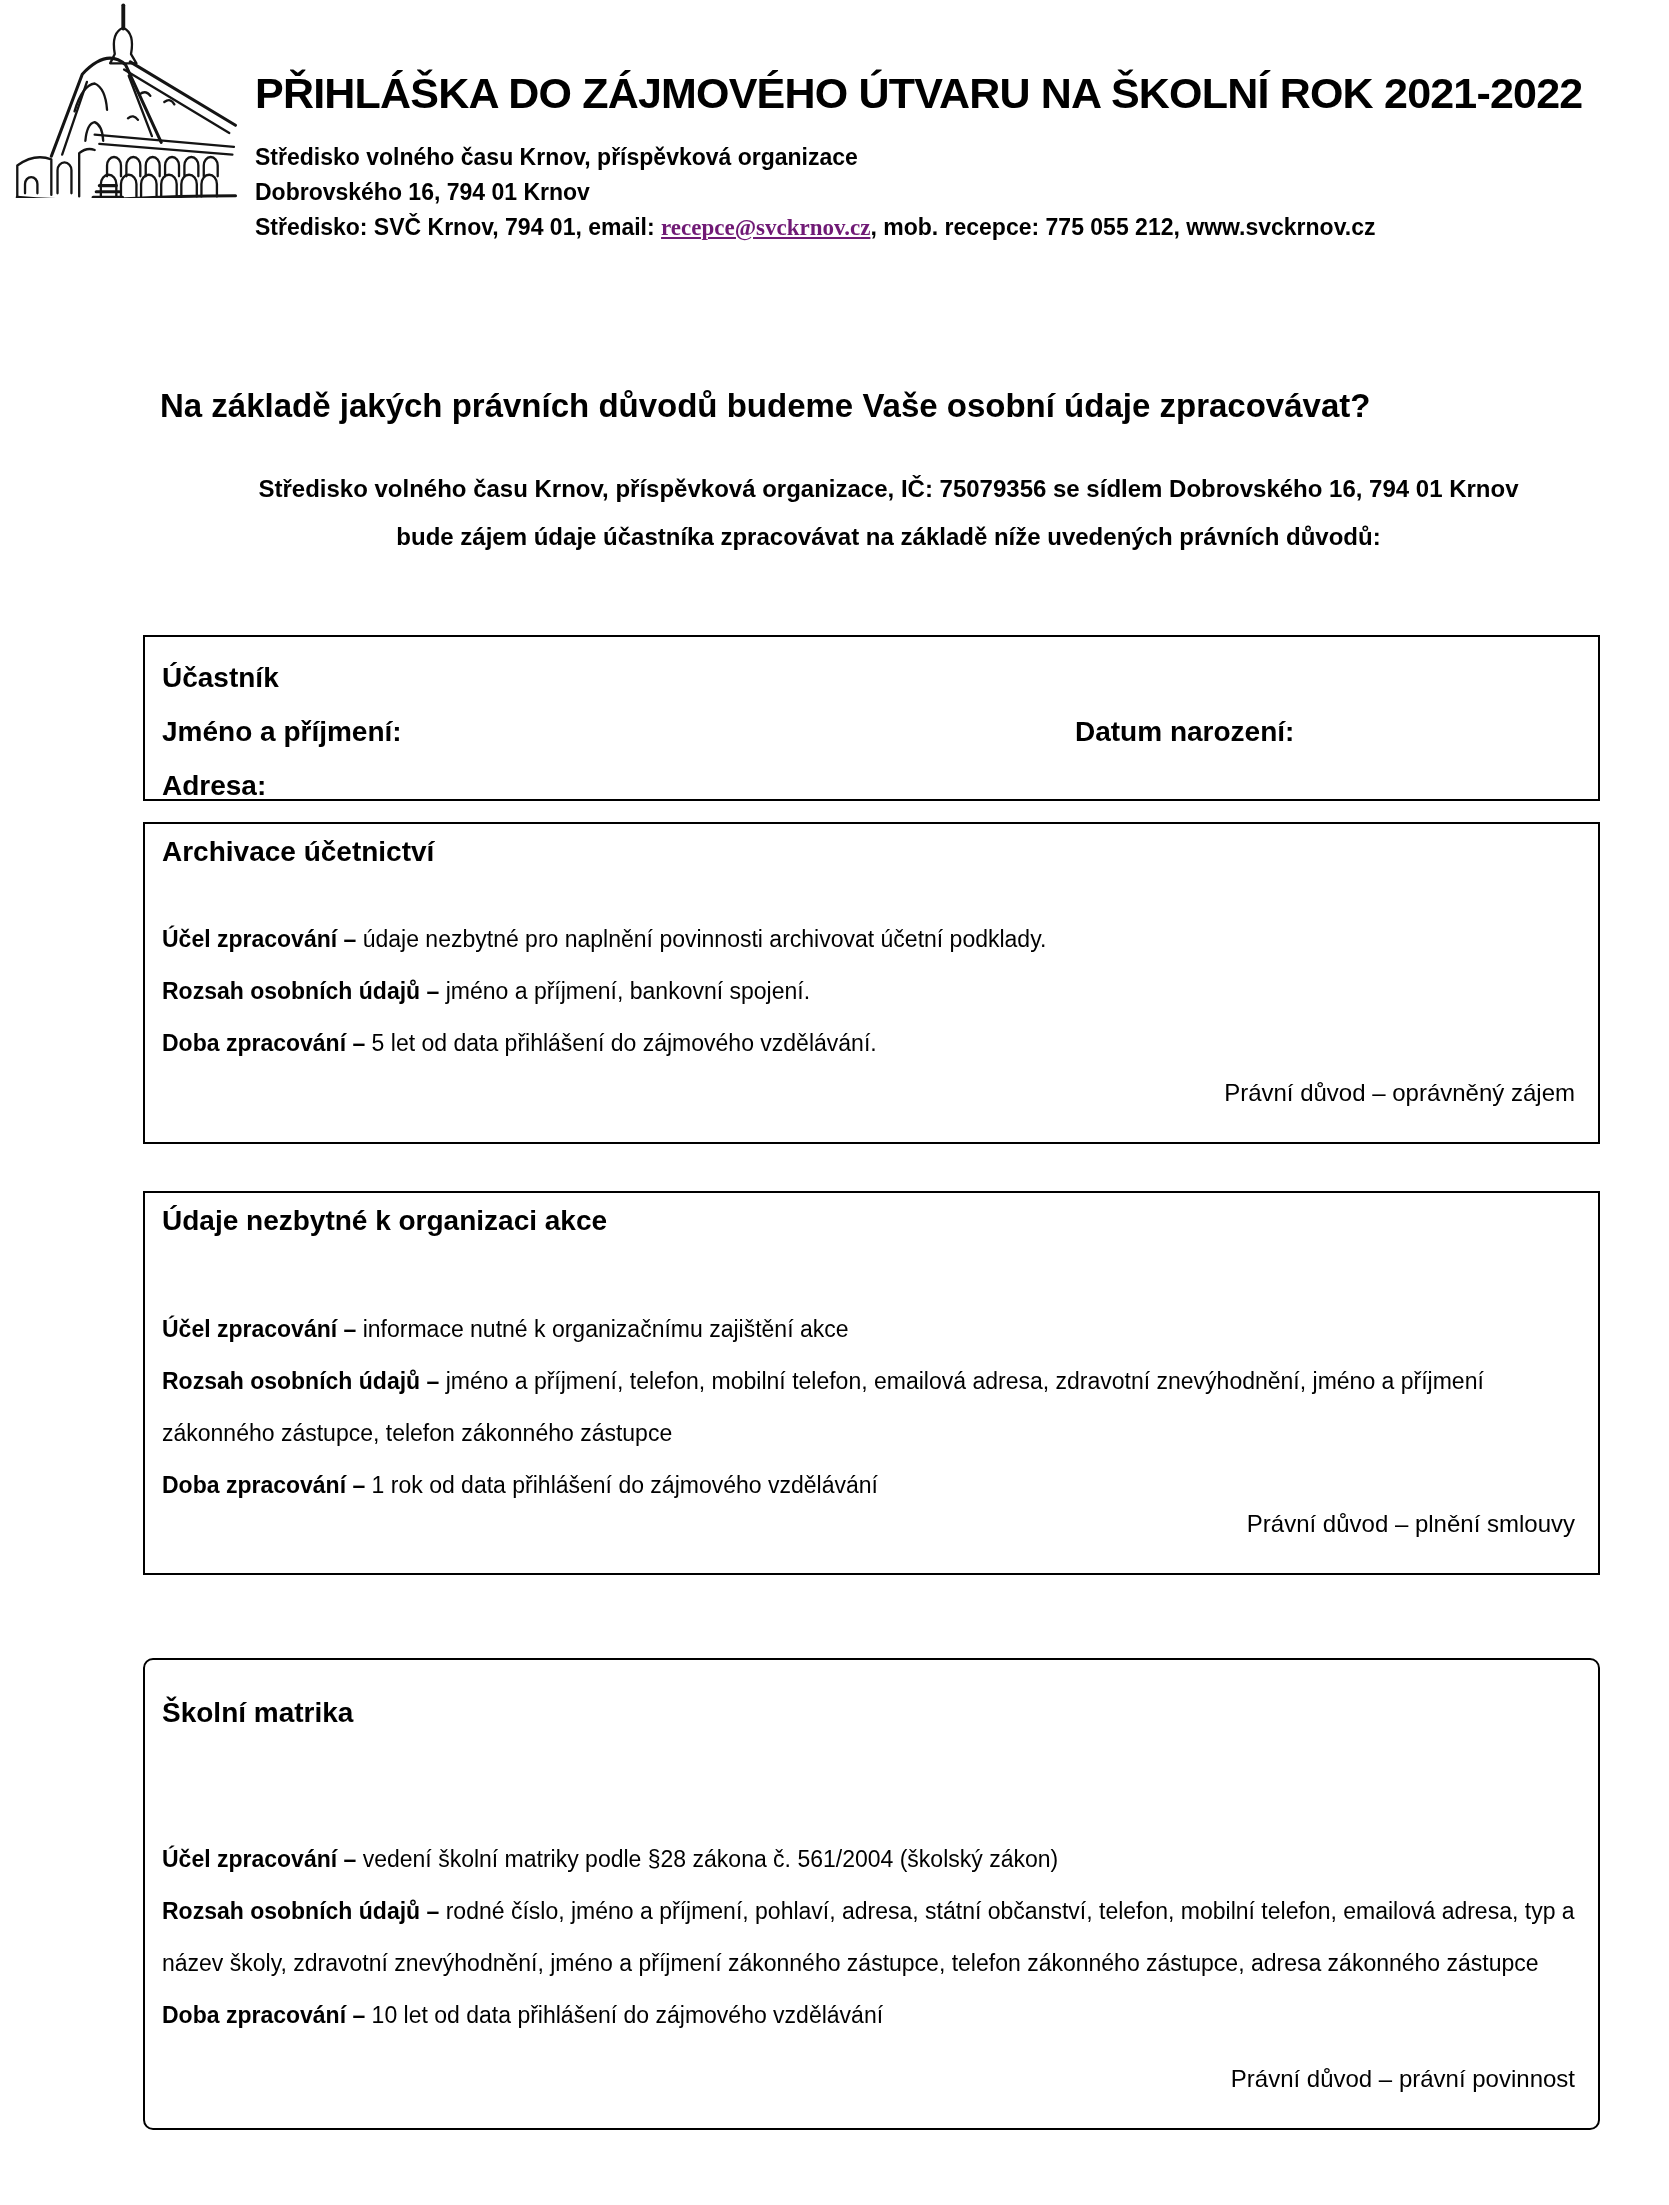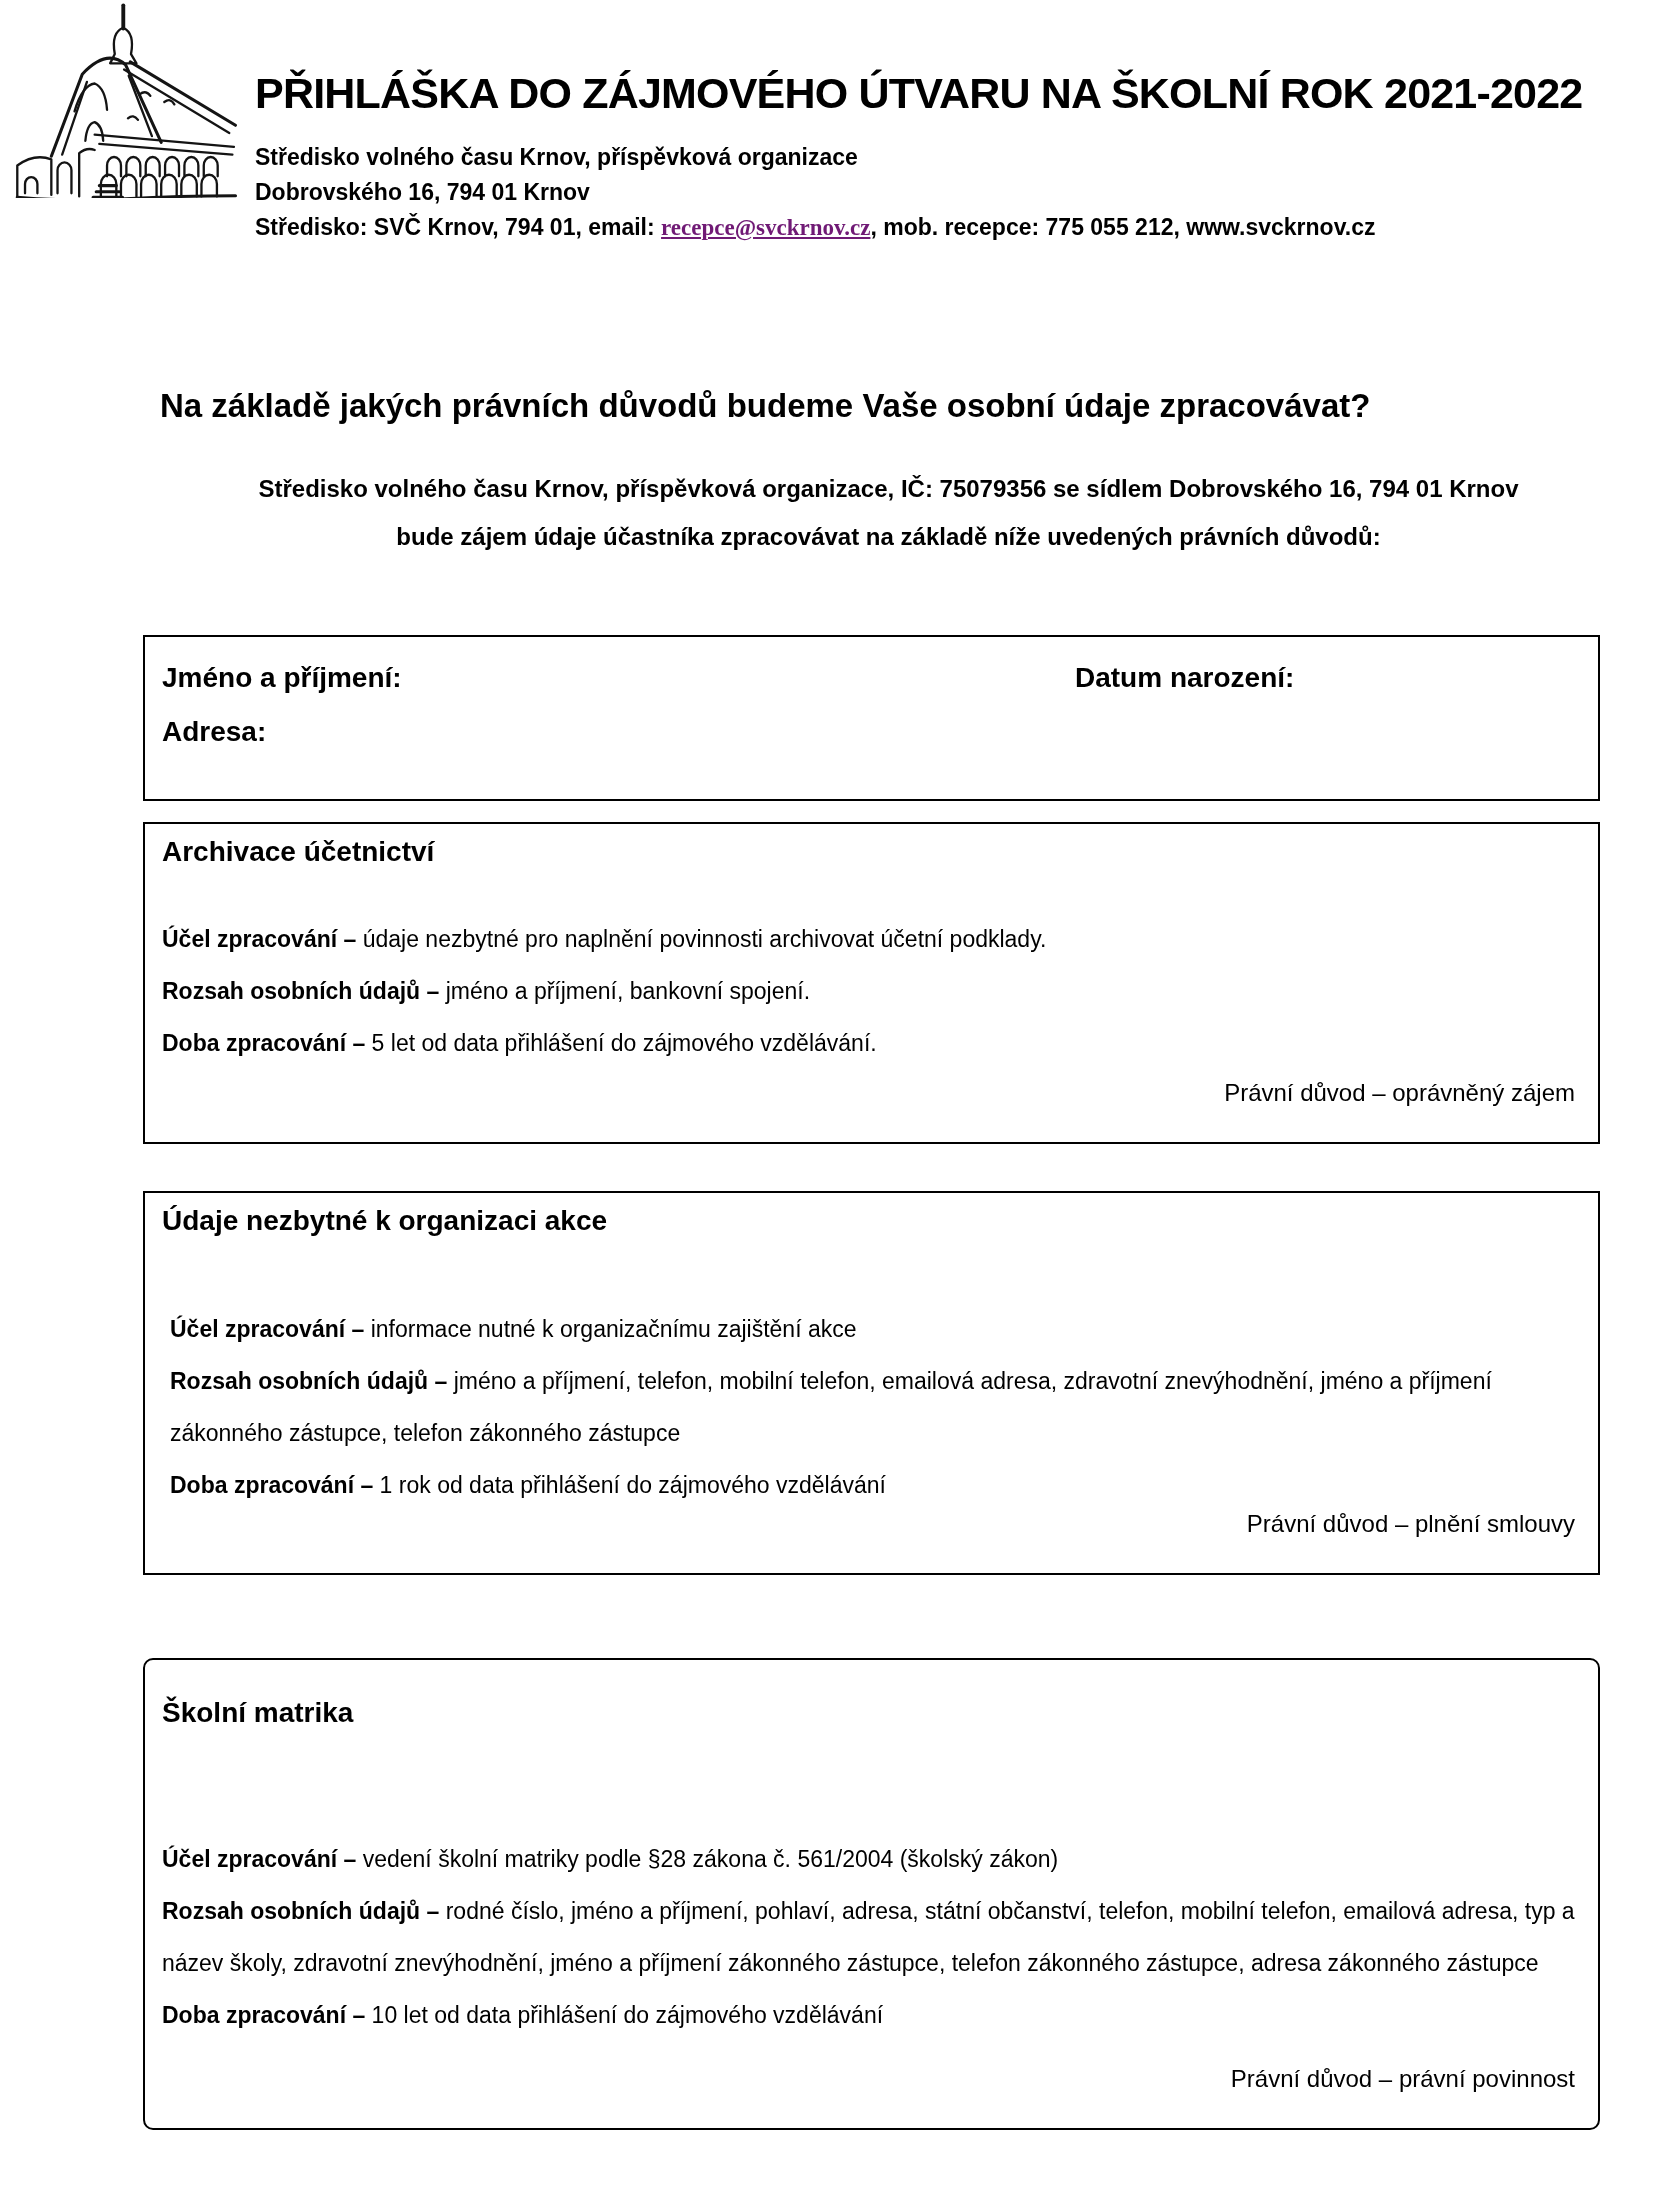--- a/index.html
+++ b/index.html
@@ -50,21 +50,21 @@
   .sec-body{font-size:23px;line-height:52px;}
   .sec-body p{margin:0;}
   .sec-body b{font-weight:bold;}
   .legal{
     position:absolute;right:23px;bottom:35px;
     font-size:24px;font-weight:normal;white-space:nowrap;
   }
   .box-archiv{margin-top:21px;height:322px;padding-top:10.8px;}
   .box-archiv .sec-body{margin-top:44px;}
   .box-akce{margin-top:47px;height:384px;padding-top:10.8px;}
-  .box-akce .sec-body{margin-top:65px;margin-left:8px;}
+  .box-akce .sec-body{margin-top:65px;}
   .box-matrika{margin-top:83px;height:472px;padding-top:36px;border-radius:10px;}
   .box-matrika .sec-body{margin-top:103px;}
 </style>
 </head>
 <body>
 
 <div class="page">
 
   <div>
     <svg class="logo" viewBox="0 0 305 252" fill="none" stroke="#141414" stroke-width="3" stroke-linecap="round" stroke-linejoin="round">
@@ -105,20 +105,21 @@
     </div>
   </div>
 
   <div class="question">Na základě jakých právních důvodů budeme Vaše osobní údaje zpracovávat?</div>
   <div class="intro-para">
     <div>Středisko volného času Krnov, příspěvková organizace, IČ: 75079356 se sídlem Dobrovského 16, 794 01 Krnov</div>
     <div>bude zájem údaje účastníka zpracovávat na základě níže uvedených právních důvodů:</div>
   </div>
 
   <div class="box box-participant">
+    <div class="p-title">Účastník</div>
     <div>
       <span class="p-label p-name">Jméno a příjmení:</span><span class="p-label">Datum narození:</span>
     </div>
     <div>
       <span class="p-label">Adresa:</span>
     </div>
   </div>
 
   <div class="box box-archiv">
     <div class="sec-title">Archivace účetnictví</div>

